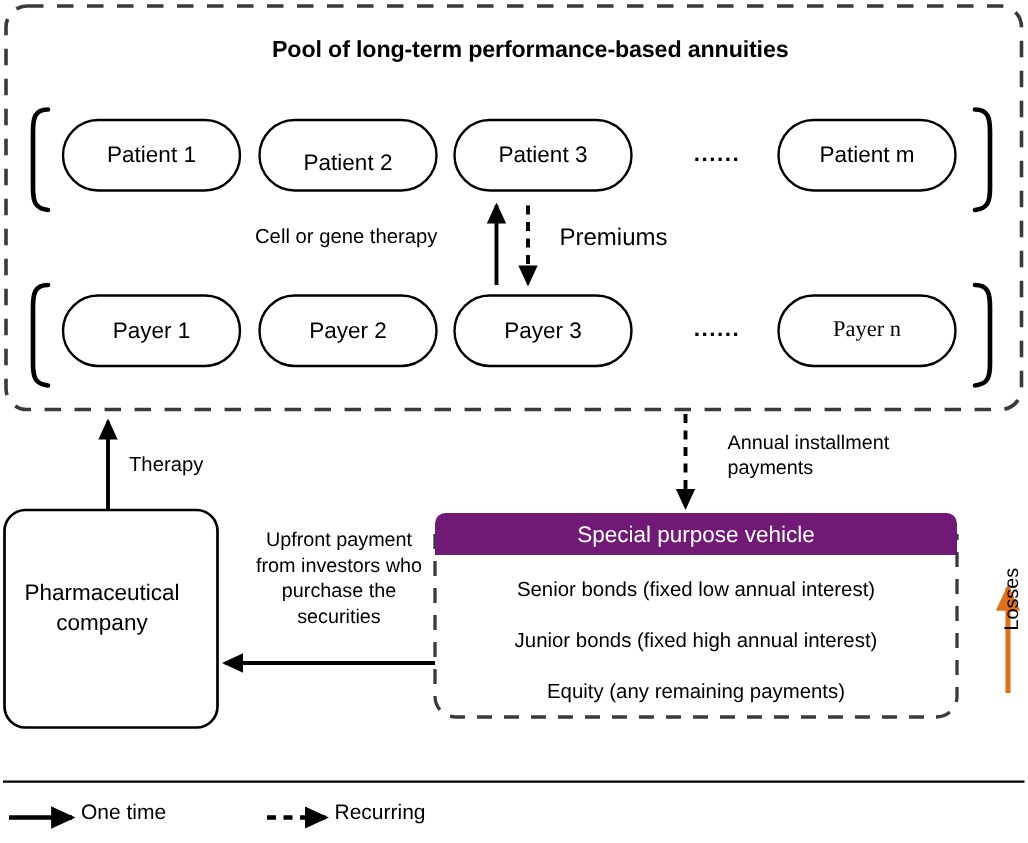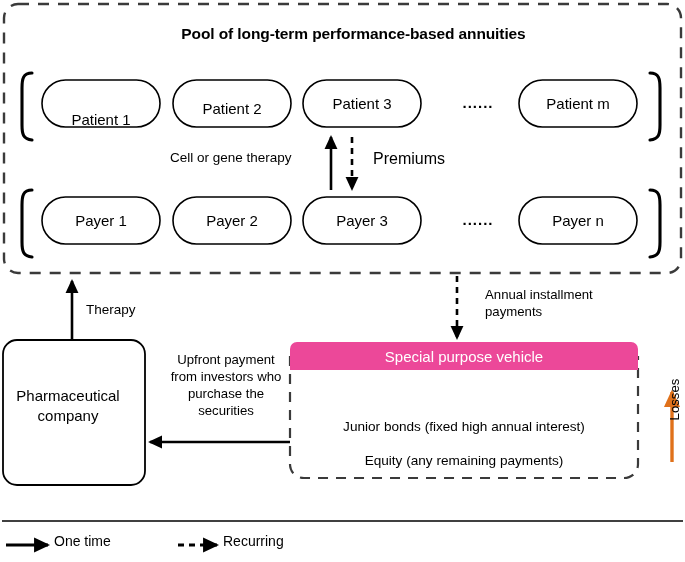--- a/index.html
+++ b/index.html
@@ -76,21 +76,21 @@
     width: 136px;
     text-align: center;
     font-size: 13.2px;
     line-height: 1.28;
   }
   
   .spv-header {
     position: absolute;
     left: 290px; top: 342px;
     width: 348px; height: 28px;
-    background: #ec4899;
+    background: #701a75;
     border-radius: 7px 7px 0 0;
     color: #ffffff;
     font-size: 15px;
     display: flex;
     align-items: center;
     justify-content: center;
   }
   .spv-row {
     position: absolute;
     left: 290px;
@@ -189,21 +189,21 @@
 
     <line x1="2" y1="521" x2="683" y2="521" stroke="#000000" stroke-width="1.5"></line>
 
     <line x1="6" y1="545" x2="48" y2="545" stroke="#000000" stroke-width="3" marker-end="url(#arrow-solid)"></line>
 
     <line x1="178" y1="545" x2="217" y2="545" stroke="#000000" stroke-width="3" stroke-dasharray="6 5" marker-end="url(#arrow-solid)"></line>
   </svg>
 
   <div class="txt pool-title">Pool of long-term performance-based annuities</div>
 
-  <div class="pill-label" style="left:42px; top:80px; width:118px; height:47px;margin-top:16px;">
+  <div class="pill-label" style="left:42px; top:80px; width:118px; height:47px;">
     <span>Patient 1</span>
   </div>
   <div class="pill-label" style="left:173px; top:80px; width:118px; height:56px;">
     <span>Patient 2</span>
   </div>
   <div class="pill-label" style="left:303px; top:80px; width:118px; height:47px;">
     <span>Patient 3</span>
   </div>
   <div class="ellipsis-dots" style="left:443px; top:94px; width:70px; text-align:center;">......</div>
   <div class="pill-label" style="left:519px; top:80px; width:118px; height:47px;">
@@ -213,21 +213,21 @@
   <div class="pill-label" style="left:42px; top:197px; width:118px; height:47px;">
     <span>Payer 1</span>
   </div>
   <div class="pill-label" style="left:173px; top:197px; width:118px; height:47px;">
     <span>Payer 2</span>
   </div>
   <div class="pill-label" style="left:303px; top:197px; width:118px; height:47px;">
     <span>Payer 3</span>
   </div>
   <div class="ellipsis-dots" style="left:443px; top:211px; width:70px; text-align:center;">......</div>
-  <div class="pill-label" style="left:519px; top:197px; width:118px; height:47px;">
+  <div class="pill-label" style="left:519px; top:197px; width:118px; height:47px;font-family:Liberation Serif, serif;">
     <span>Payer n</span>
   </div>
 
   <div class="txt lbl-cell-gene">Cell or gene therapy</div>
 
   <div class="txt lbl-premiums">Premiums</div>
 
   <div class="txt lbl-therapy">Therapy</div>
 
   <div class="txt lbl-annual">Annual installment
@@ -238,19 +238,20 @@
 purchase the
 securities</div>
 
   <div class="losses-label">Losses</div>
 
   <div class="pharma-label">Pharmaceutical
 company</div>
 
   <div class="spv-header">Special purpose vehicle</div>
 
+  <div class="spv-row spv-row-1">Senior bonds (fixed low annual interest)</div>
   <div class="spv-row spv-row-2">Junior bonds (fixed high annual interest)</div>
   <div class="spv-row spv-row-3">Equity (any remaining payments)</div>
 
   <div class="txt legend-one-time">One time</div>
   <div class="txt legend-recurring">Recurring</div>
 
 </div>
 
 </body></html>

